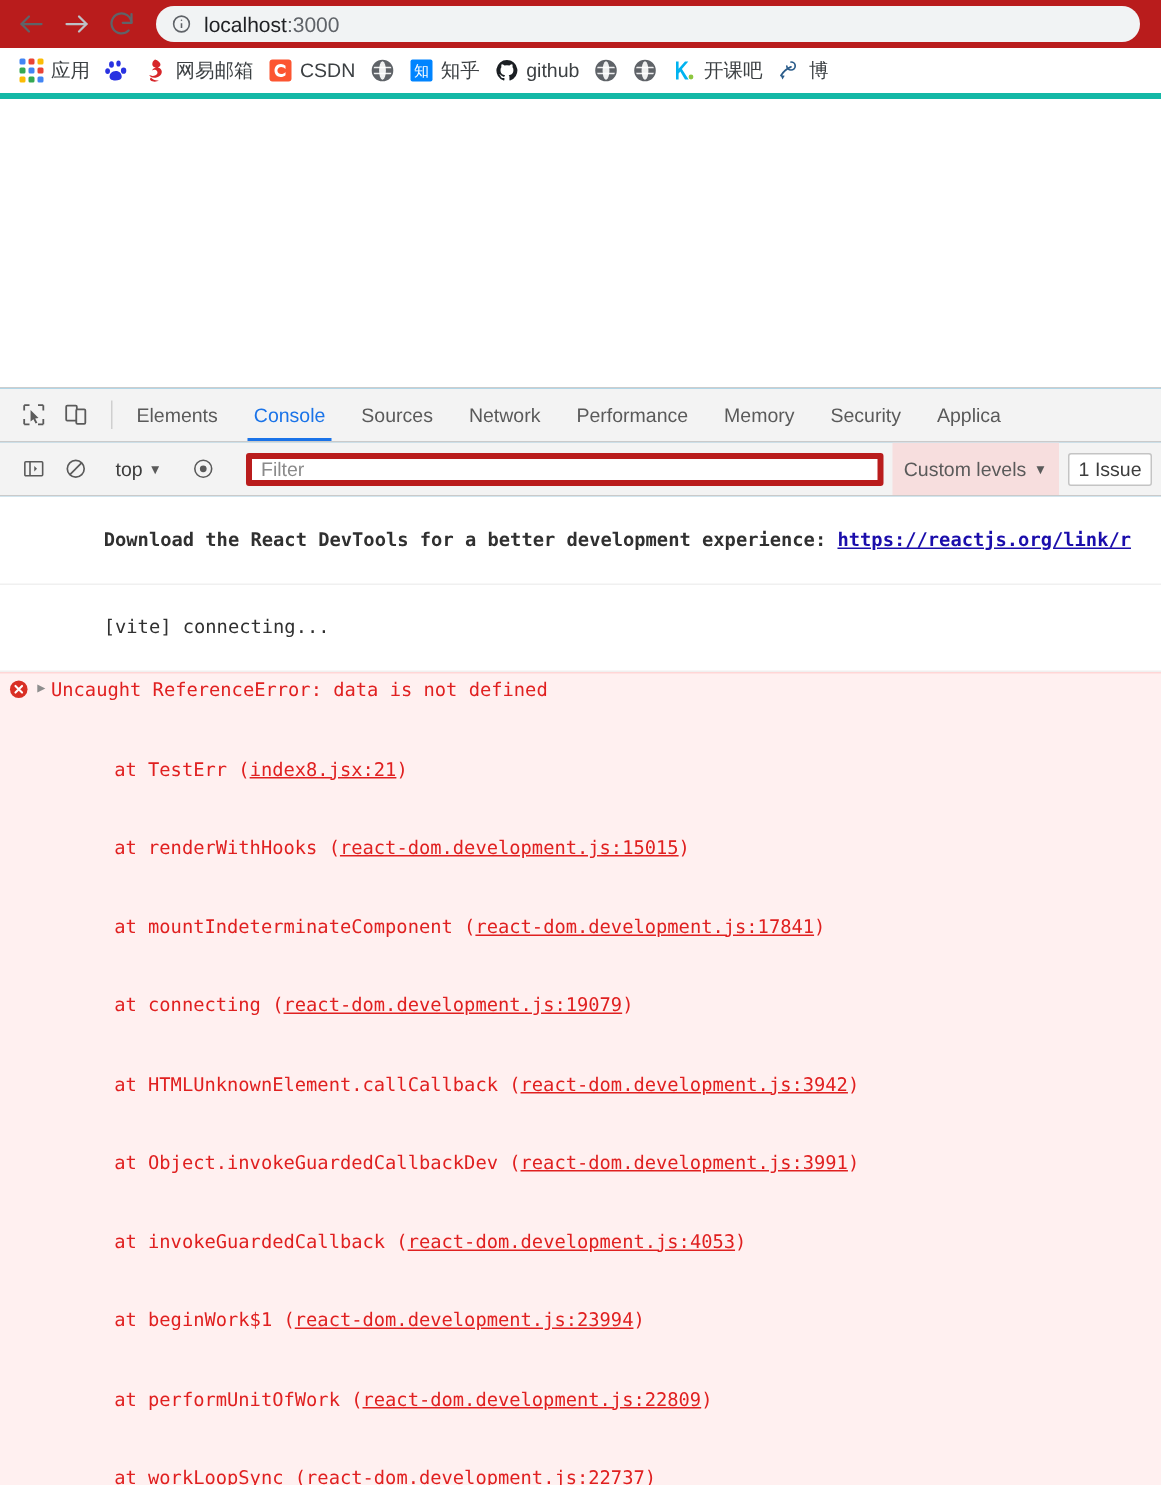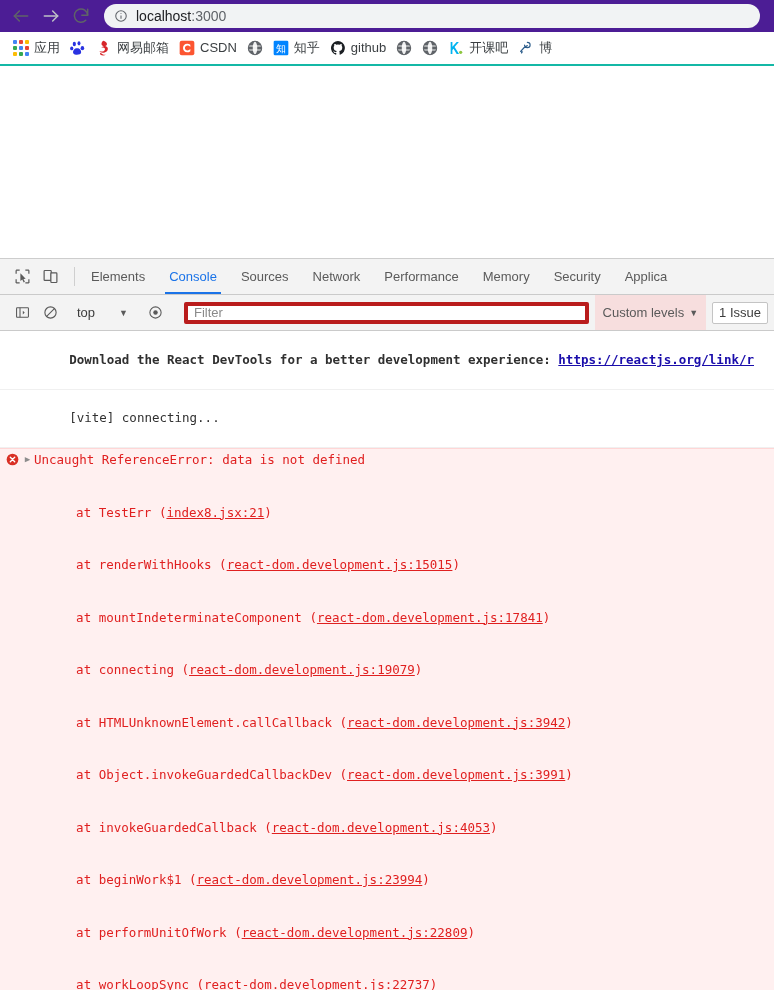--- a/index.html
+++ b/index.html
@@ -8,21 +8,21 @@
     overflow: hidden;
     background: #ffffff;
     font-family: "Liberation Sans", sans-serif;
   }
 
   
   .browser-toolbar {
     height: 32px;
     display: flex;
     align-items: center;
-    background: #4c1d95;
+    background: #b91c1c;
     padding: 0 6px;
   }
   .nav-btn {
     width: 30px; height: 30px;
     display: flex; align-items: center; justify-content: center;
     color: #5f6368;
     flex: 0 0 auto;
   }
   .nav-btn.disabled { color: #bdc1c6; }
   .nav-btn svg { display: block; }
@@ -55,21 +55,21 @@
   .omnibox .url .host { color: #202124; }
   .omnibox .url .port { color: #5f6368; }
 
   
   .bookmarks-bar {
     height: 34px;
     display: flex;
     align-items: center;
     background: #ffffff;
     padding: 0 8px;
-    border-bottom: 2px solid #14b8a6;
+    border-bottom: 4px solid #14b8a6;
     overflow: hidden;
     white-space: nowrap;
   }
   .bm {
     display: flex;
     align-items: center;
     height: 24px;
     padding: 0 5px;
     flex: 0 0 auto;
     border-radius: 4px;
@@ -169,21 +169,20 @@
     overflow: hidden;
     white-space: nowrap;
   }
   .ctx-select {
     display: flex;
     align-items: center;
     font-size: 13px;
     color: #3c3c3c;
     padding: 0 4px;
     flex: 0 0 auto;
-    gap: 20px;
   }
   .ctx-select .caret { margin-left: 4px; font-size: 9px; color: #5a5a5a; }
   .filter-input {
     flex: 1 1 auto;
     height: 22px;
     min-width: 40px;
     background: #ffffff;
     border: 4px solid #b91c1c;
     border-radius: 2px;
     padding: 0 6px;

